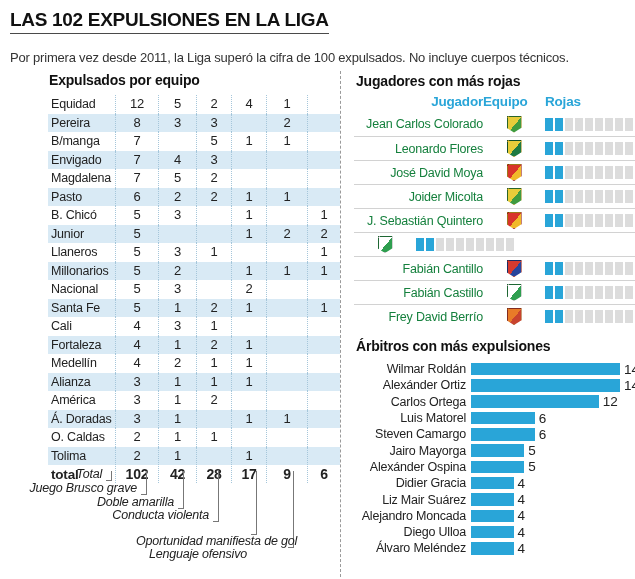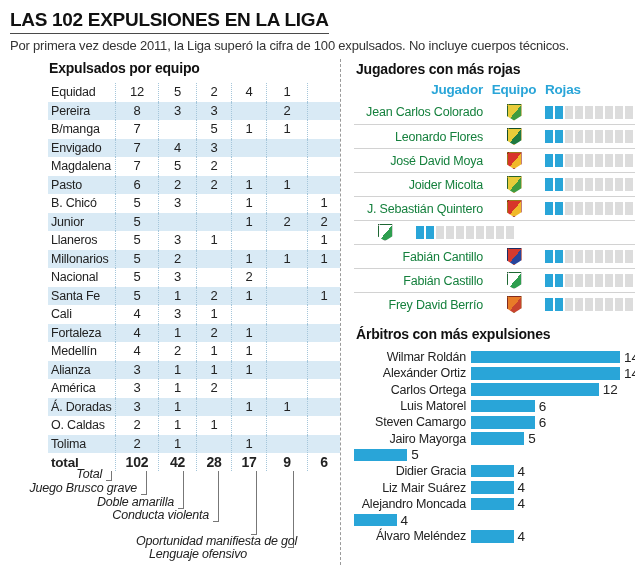--- a/index.html
+++ b/index.html
@@ -6,21 +6,21 @@
   html, body { background: #ffffff; }
   body { font-family: "Liberation Sans", sans-serif; color: #222; }
   .page { position: relative; width: 635px; height: 579px; background: #fff; overflow: hidden; }
 
   
   .hdr { padding: 9px 0 0 10px; }
   .hdr h1 {
     display: inline-block; font-size: 19px; font-weight: bold; color: #111;
     letter-spacing: -0.3px; border-bottom: 1.5px solid #4a4a4a; padding-bottom: 2px;
   }
-  .hdr p { font-size: 13px; color: #333; margin-top: 4px; letter-spacing: -0.2px; }
+  .hdr p { font-size: 13px; color: #333; margin-top: 16px; letter-spacing: -0.2px; }
 
   
   .cols { display: flex; margin-top: 6px; height: 506px; }
   .colL { width: 313px; position: relative; margin-left: 30px; }
   .colR { flex: 1; border-left: 1px dashed #9a9a9a; padding-left: 13px; position: relative; }
 
   .sec-title { font-size: 14px; font-weight: bold; color: #111; letter-spacing: -0.2px; }
   .colL .sec-title { margin: 1px 0 7px 19px; }
 
   
@@ -36,21 +36,21 @@
   .total-row .tnum { font-size: 14px; }
 
   
   .fline { position: absolute; border-right: 1px solid #777; border-bottom: 1px solid #777; }
   .fnote { position: absolute; text-align: right; font-style: italic; font-size: 12.5px; color: #222; white-space: nowrap; letter-spacing: -0.2px; }
 
   
   .colR .sec-title { margin: 2px 0 5px 2px; }
   .phead { display: flex; height: 16px; line-height: 16px; font-size: 13.5px; font-weight: bold; color: var(--accent); margin-bottom: 2px; letter-spacing: -0.2px; }
   .ph-name { width: 129px; text-align: right; }
-  .ph-team { width: 62px; text-align: center; }
+  .ph-team { width: 62px; text-align: left; }
   .ph-rojas { flex: 1; text-align: left; }
   .prow { display: flex; align-items: center; height: 24px; }
   .prow + .prow { border-top: 1px solid #d2d2d2; }
   .pname { width: 129px; text-align: right; font-size: 12.5px; color: #15803d; white-space: nowrap; letter-spacing: -0.2px; }
   .pbadge-cell { width: 62px; display: flex; justify-content: center; }
   .badge { width: 15px; height: 17px; border: 1px solid rgba(0,0,0,0.35); clip-path: polygon(0 0, 100% 0, 100% 72%, 50% 100%, 0 72%); }
   .squares { width: 100px; display: flex; align-items: center; }
   .sq { width: 8px; height: 13px; margin-right: 2px; background: var(--sqoff); }
   .sq.on { background: var(--accent); }
   .pval { flex: 1; text-align: right; padding-right: 4px; font-size: 14px; color: #222; }
@@ -478,39 +478,41 @@
     <span class="bname">Steven Camargo</span>
     <span class="bbar" style="width: 63.8571px;"></span>
     <span class="bval">6</span>
   </div>
           <div class="brow">
     <span class="bname">Jairo Mayorga</span>
     <span class="bbar" style="width: 53.2143px;"></span>
     <span class="bval">5</span>
   </div>
           <div class="brow">
+    <span class="bname">Alexánder Ospina</span>
     <span class="bbar" style="width: 53.2143px;"></span>
     <span class="bval">5</span>
   </div>
           <div class="brow">
     <span class="bname">Didier Gracia</span>
     <span class="bbar" style="width: 42.5714px;"></span>
     <span class="bval">4</span>
   </div>
           <div class="brow">
     <span class="bname">Liz Mair Suárez</span>
     <span class="bbar" style="width: 42.5714px;"></span>
     <span class="bval">4</span>
   </div>
           <div class="brow">
     <span class="bname">Alejandro Moncada</span>
     <span class="bbar" style="width: 42.5714px;"></span>
     <span class="bval">4</span>
   </div>
           <div class="brow">
+    <span class="bname">Diego Ulloa</span>
     <span class="bbar" style="width: 42.5714px;"></span>
     <span class="bval">4</span>
   </div>
           <div class="brow">
     <span class="bname">Álvaro Meléndez</span>
     <span class="bbar" style="width: 42.5714px;"></span>
     <span class="bval">4</span>
   </div>
         </div>
     </div>

